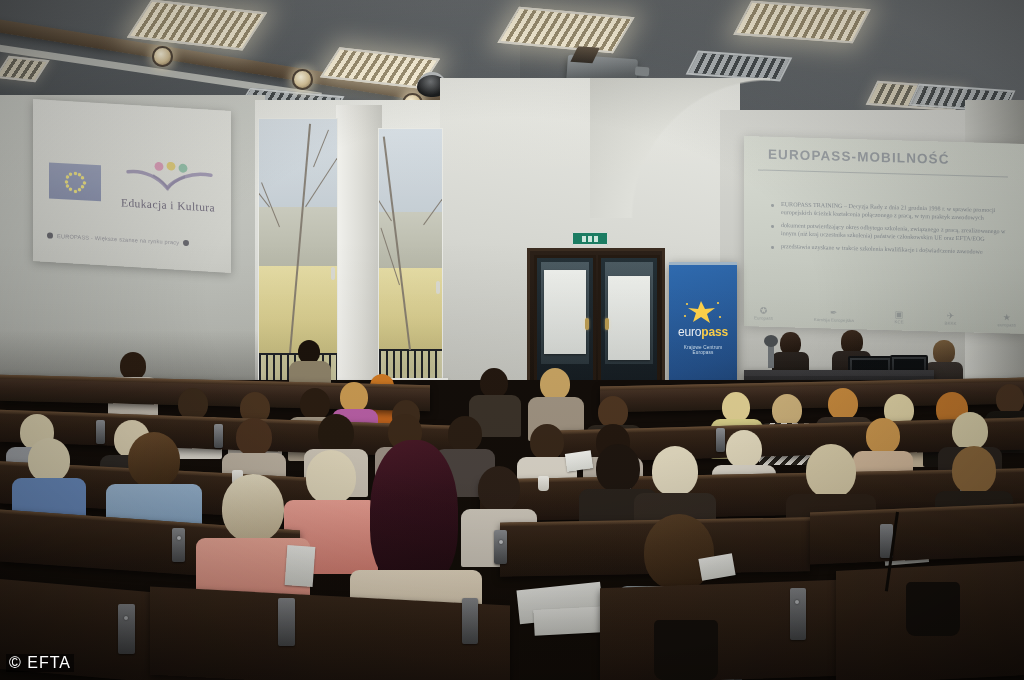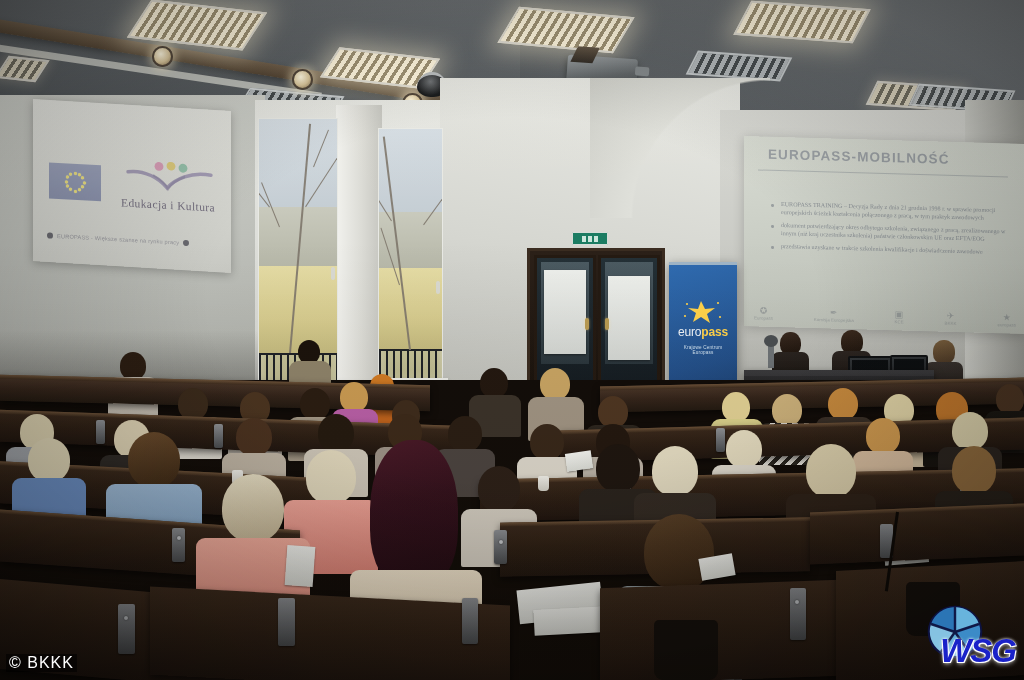--- a/index.html
+++ b/index.html
@@ -785,34 +785,16 @@
   <div class="bracket" style="left:790px;top:588px;width:16px;height:52px;"></div>
   <div class="bolt" style="left:795px;top:600px;"></div>
 
   <div class="bag" style="left:654px;top:620px;width:64px;height:60px;"></div>
   <div class="bag" style="left:906px;top:582px;width:54px;height:54px;"></div>
   <div class="strap" style="left:896px;top:512px;height:80px;transform:rotate(8deg);"></div>
 
   <div class="warmth"></div>
   <div class="vignette"></div>
 
-  <div class="copyright">© BKKK</div>
-
-  <div class="wsg">
-    <div class="wsg-globe">
-      <svg viewBox="0 0 58 56" width="58" height="56">
-        <g stroke="#0d1240" stroke-width="2.6" fill="none">
-          <ellipse cx="29" cy="28" rx="26" ry="25"></ellipse>
-        </g>
-        <path d="M29 3 a26 25 0 0 1 24 17 l-24 8 z" fill="#6fc2ef" opacity=".92"></path>
-        <path d="M29 3 a26 25 0 0 0 -24 17 l24 8 z" fill="#2e7fc4" opacity=".92"></path>
-        <path d="M5 20 a26 25 0 0 0 10 28 l14 -20 z" fill="#8fd3f5" opacity=".92"></path>
-        <path d="M53 20 a26 25 0 0 1 -10 28 l-14 -20 z" fill="#3f96d8" opacity=".92"></path>
-        <path d="M15 48 a26 25 0 0 0 28 0 l-14 -20 z" fill="#63b9ea" opacity=".92"></path>
-        <g stroke="#0d1240" stroke-width="2.4" fill="none" opacity=".95">
-          <path d="M29 3 L29 28 M5 20 L29 28 M53 20 L29 28 M15 48 L29 28 M43 48 L29 28"></path>
-        </g>
-      </svg>
-    </div>
-    <div class="wsg-text">WSG</div>
-  </div>
+  <div class="copyright">© EFTA</div>
+
 
 </div>
 
 </body></html>

